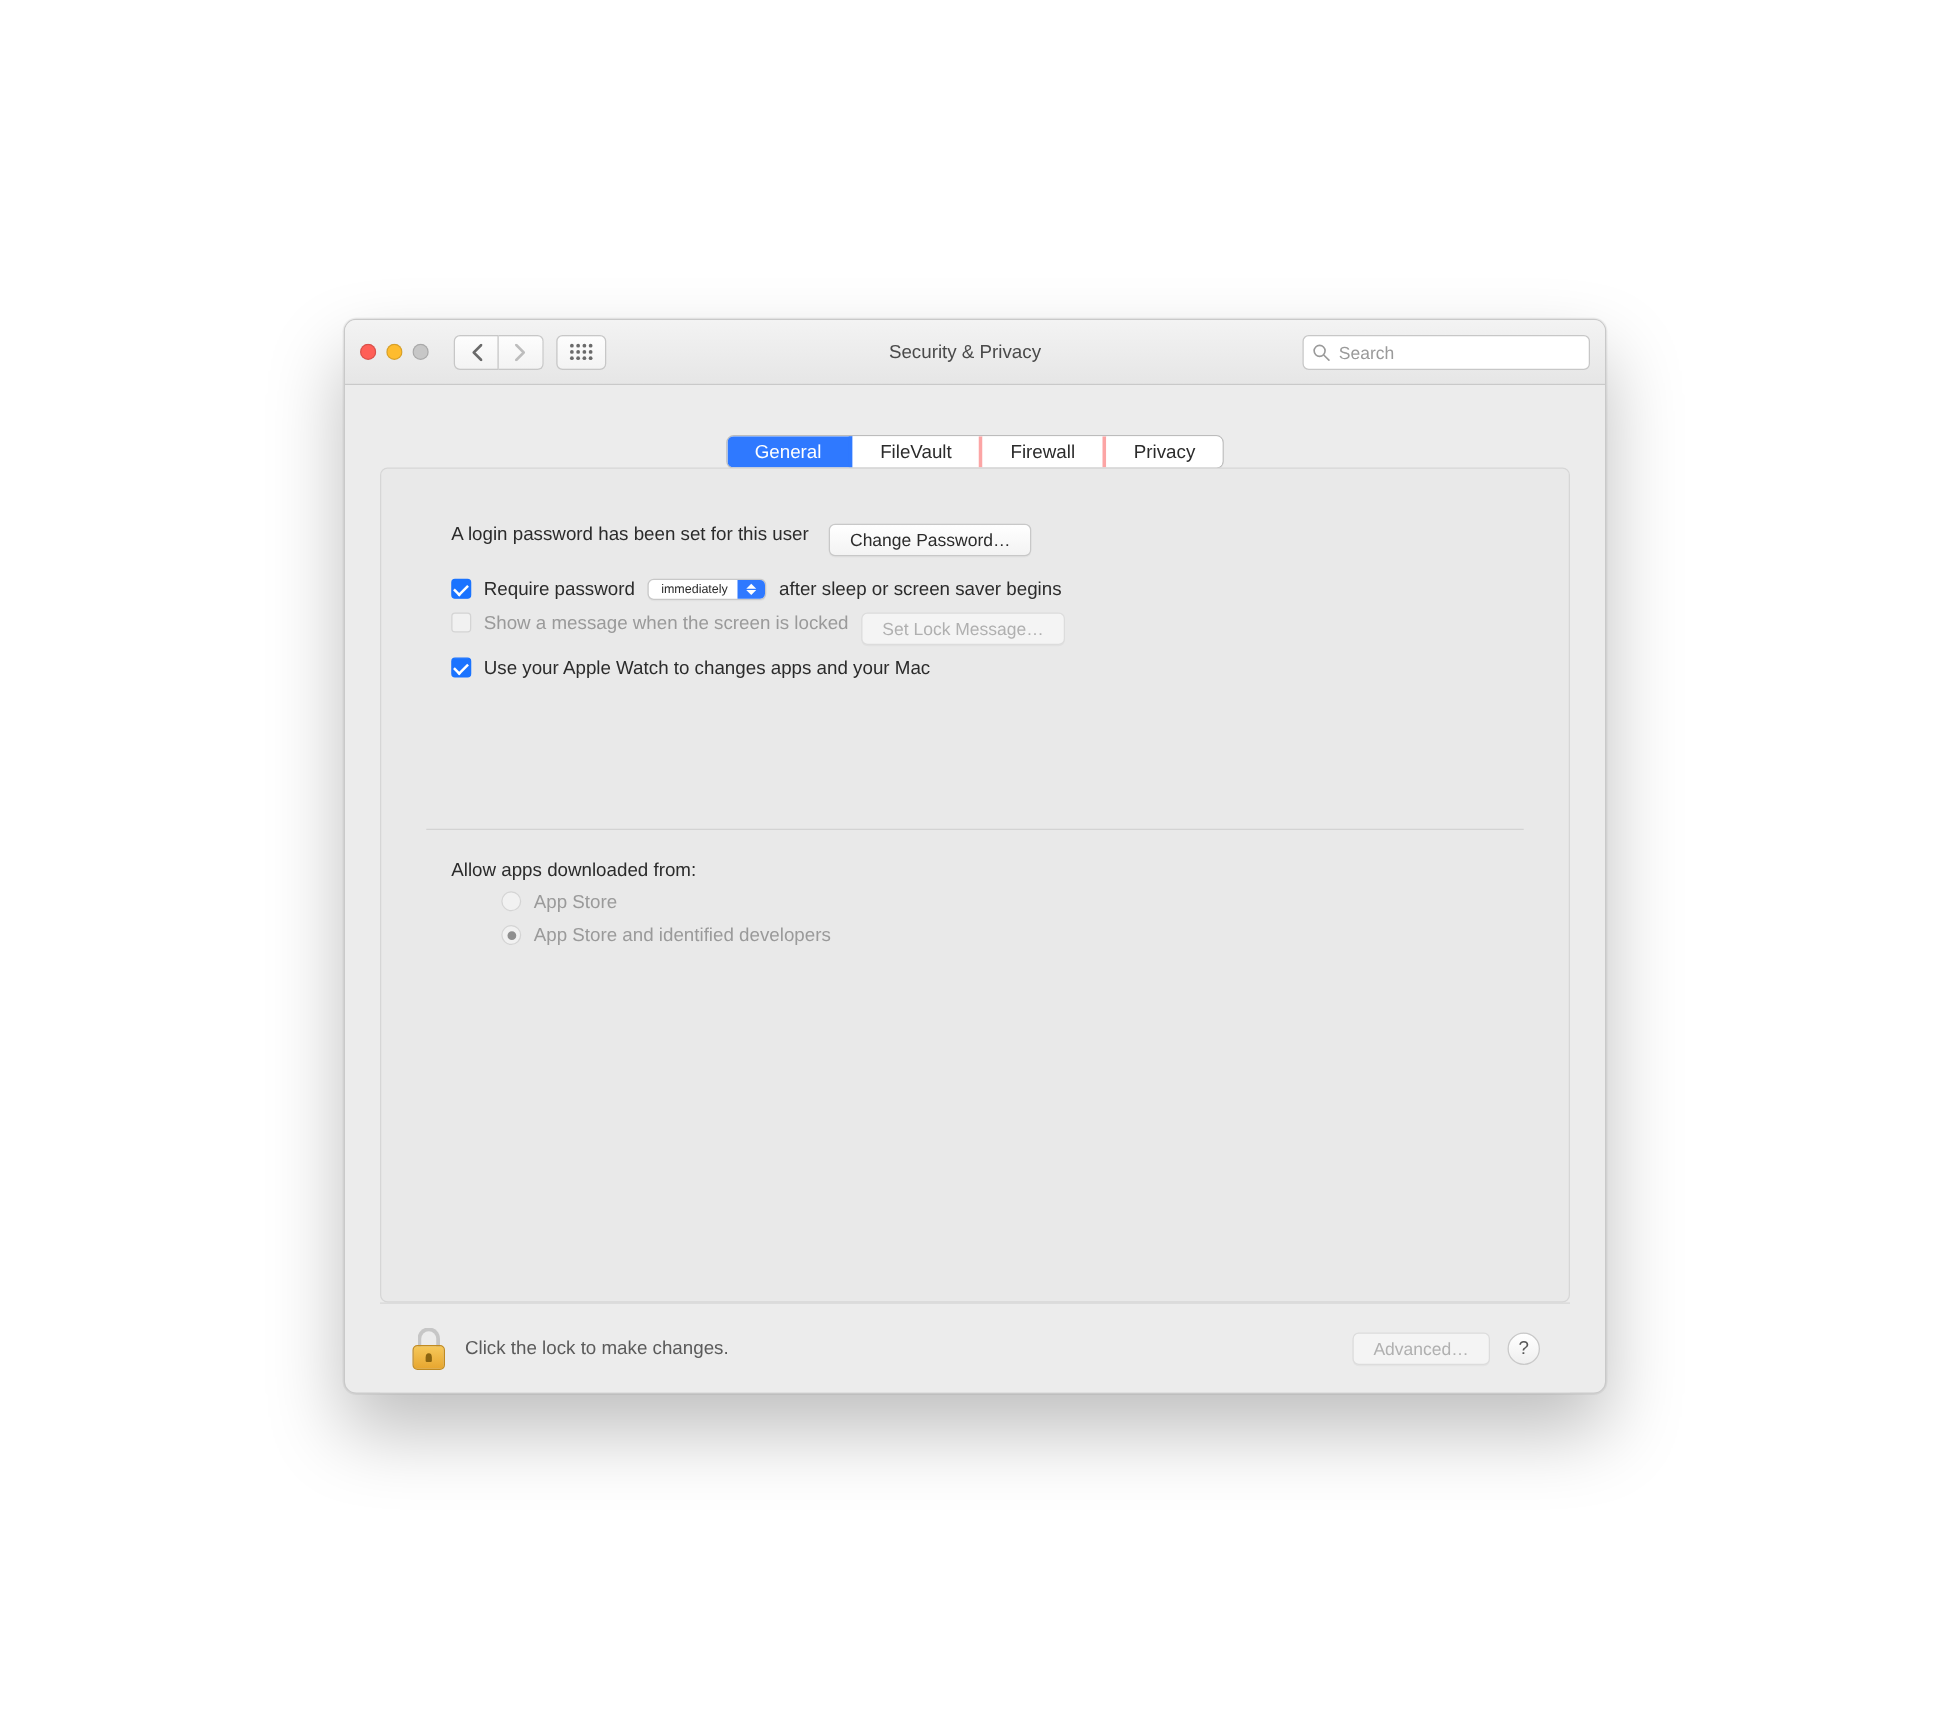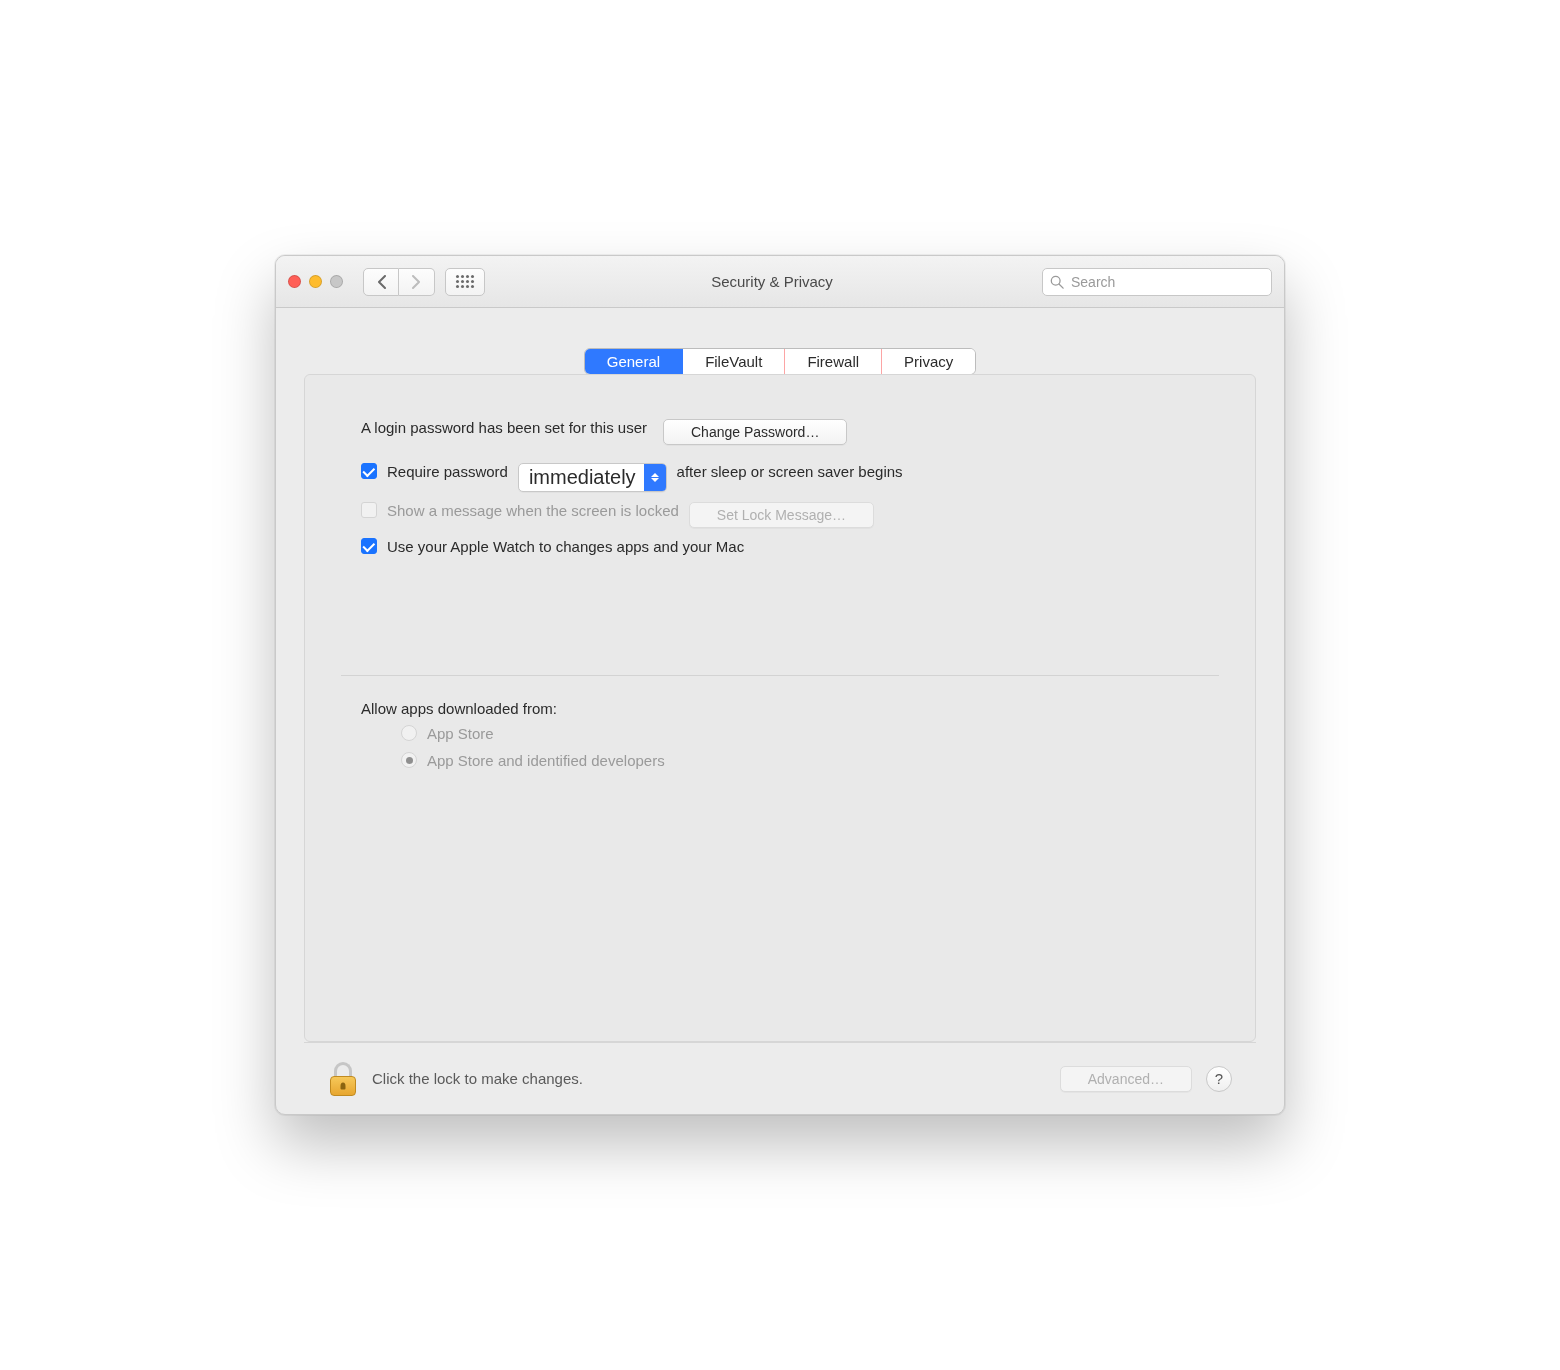--- a/index.html
+++ b/index.html
@@ -102,21 +102,21 @@
   .tabs {
     display:flex; margin: 20px auto 0 auto;
     border: 1px solid #bcbcbc; border-radius:6px; overflow:hidden;
     background:#fff;
     box-shadow: 0 1px 0 rgba(0,0,0,0.03);
   }
   .tab {
     padding: 4px 22px;
     font-size: 15px;
     color:#2b2b2b;
-    border-right:1px solid #fca5a5;
+    border-right:3px solid #fca5a5;
     background:#fff;
     cursor:default;
   }
   .tab:last-child { border-right:0; }
   .tab.active { background:#2f79ff; color:#fff; border-right-color:#2f79ff;}
   .panel {
     flex:1;
     margin-top: -1px;
     border:1px solid #d6d6d6;
     border-radius: 6px;
@@ -125,21 +125,21 @@
     position:relative;
   }
   .row { display:flex; align-items:flex-start; gap:10px; font-size:15px; color:#2b2b2b; }
   .row.indent { }
   .row + .row { margin-top: 10px; }
 
   .btn {
     background: linear-gradient(#ffffff, #f3f3f3);
     border:1px solid #c8c8c8;
     border-radius:5px;
-    padding: 4px 27px;
+    padding: 4px 16px;
     font-size:14px;
     color:#2b2b2b;
     box-shadow: 0 1px 0 rgba(0,0,0,0.03);
   }
   .btn.disabled { color:#b0b0b0; border-color:#dcdcdc; background:#f4f4f4; }
 
   .checkbox {
     width:16px; height:16px; border-radius:3px;
     border:1px solid #b8b8b8; background:#fff;
     display:inline-flex; align-items:center; justify-content:center;
@@ -149,21 +149,21 @@
   .checkbox.checked::after {
     content:""; width:9px; height:5px;
     border-left:2px solid #fff; border-bottom:2px solid #fff;
     transform: rotate(-45deg) translate(0px,-1px);
   }
   .checkbox.disabled { background:#f1f1f1; border-color:#d4d4d4; }
 
   .select {
     background:#fff; border:1px solid #c8c8c8; border-radius:5px;
     padding: 2px 30px 2px 10px;
-    font-size:20px; position:relative;
+    font-size:10px; position:relative;
     box-shadow: 0 1px 0 rgba(0,0,0,0.03);
   }
   .select-caret {
     position:absolute; right:0; top:0; bottom:0; width:22px;
     background:#2f79ff; border-radius:0 4px 4px 0;
     display:flex; flex-direction:column; align-items:center; justify-content:center;
     gap:1px;
   }
   .select-caret::before, .select-caret::after {
     content:""; width:0; height:0;

